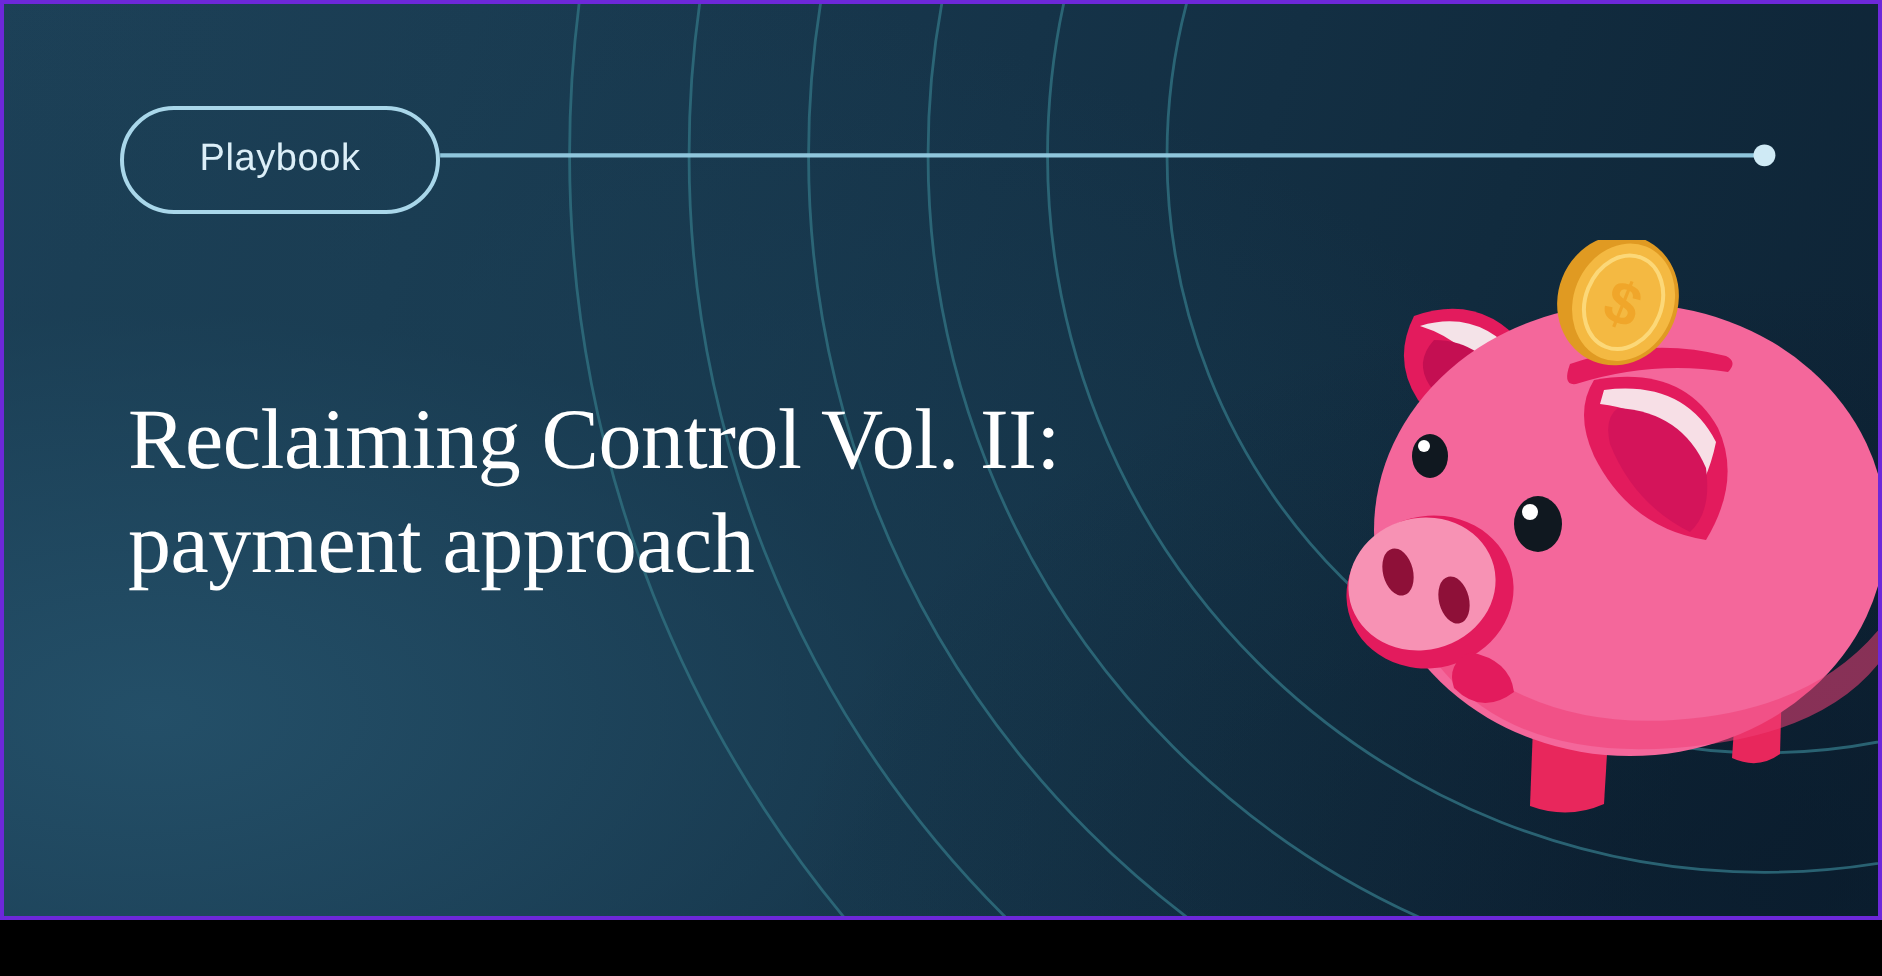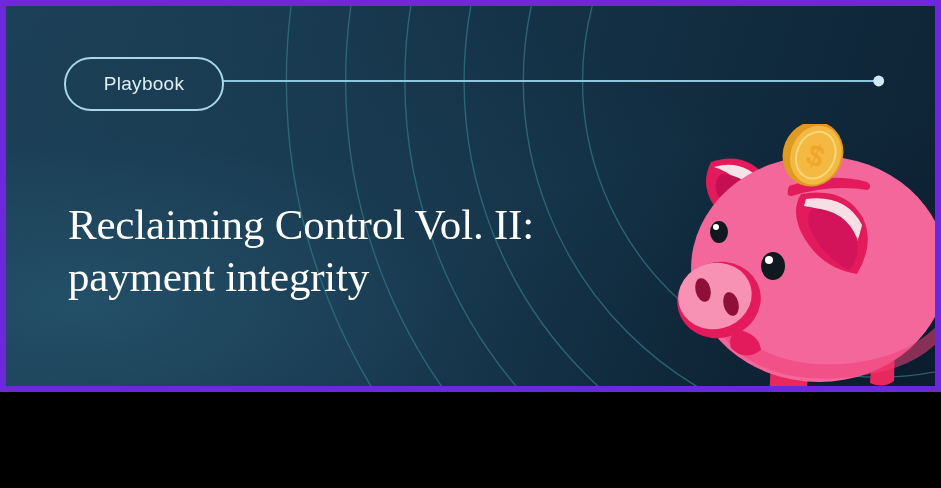--- a/index.html
+++ b/index.html
@@ -3,24 +3,24 @@
 <meta charset="utf-8">
 <style>
   html, body {
     margin: 0;
     padding: 0;
     background: #000000;
   }
   .canvas {
     position: relative;
     width: 941px;
-    height: 392px;
+    height: 460px;
     overflow: hidden;
     box-sizing: border-box;
-    border: 6px solid #6d28d9;
+    border: 2px solid #6d28d9;
     background: #4d7c0f;
     font-family: "Liberation Sans", sans-serif;
   }
   .bg-layer {
     position: absolute;
     inset: 0;
     background:
       radial-gradient(120% 130% at 8% 78%, rgba(36,80,105,0.95) 0%, rgba(26,62,84,0.55) 34%, rgba(14,35,53,0.0) 68%),
       linear-gradient(108deg, #1D4158 0%, #1A3C52 22%, #153348 48%, #112B3E 72%, #0D2234 100%);
   }
@@ -101,21 +101,21 @@
     <line x1="219" y1="76" x2="884" y2="76" stroke="#8FC6DC" stroke-width="2.2"></line>
     <circle cx="884" cy="76" r="5.5" fill="#CFEAF5"></circle>
   </svg>
 
   <div class="pill">
     <span class="pill-label">Playbook</span>
   </div>
 
   <div class="headline">
     <span class="ln">Reclaiming Control Vol. II:</span>
-    <span class="ln">payment integrity</span>
+    <span class="ln">payment approach</span>
   </div>
 
   <svg class="piggy" viewBox="0 0 300 290">
 
     <path d="M212 215 q16 -2 22 6 l-1 36 q-11 8 -24 2 z" fill="#E8275C"></path>
 
     <path d="M110 230 q22 -4 38 2 l-3 50 q-18 8 -37 1 z" fill="#E8275C"></path>
 
     <path d="M50 38 q34 -12 56 16 q10 15 4 32 q-32 24 -58 -6 q-13 -20 -2 -42 z" fill="#E31B5D"></path>
     <path d="M53 43 q30 -9 50 17 q-4 11 -12 17 q-12 -26 -38 -34 z" fill="#F4E3E8"></path>

